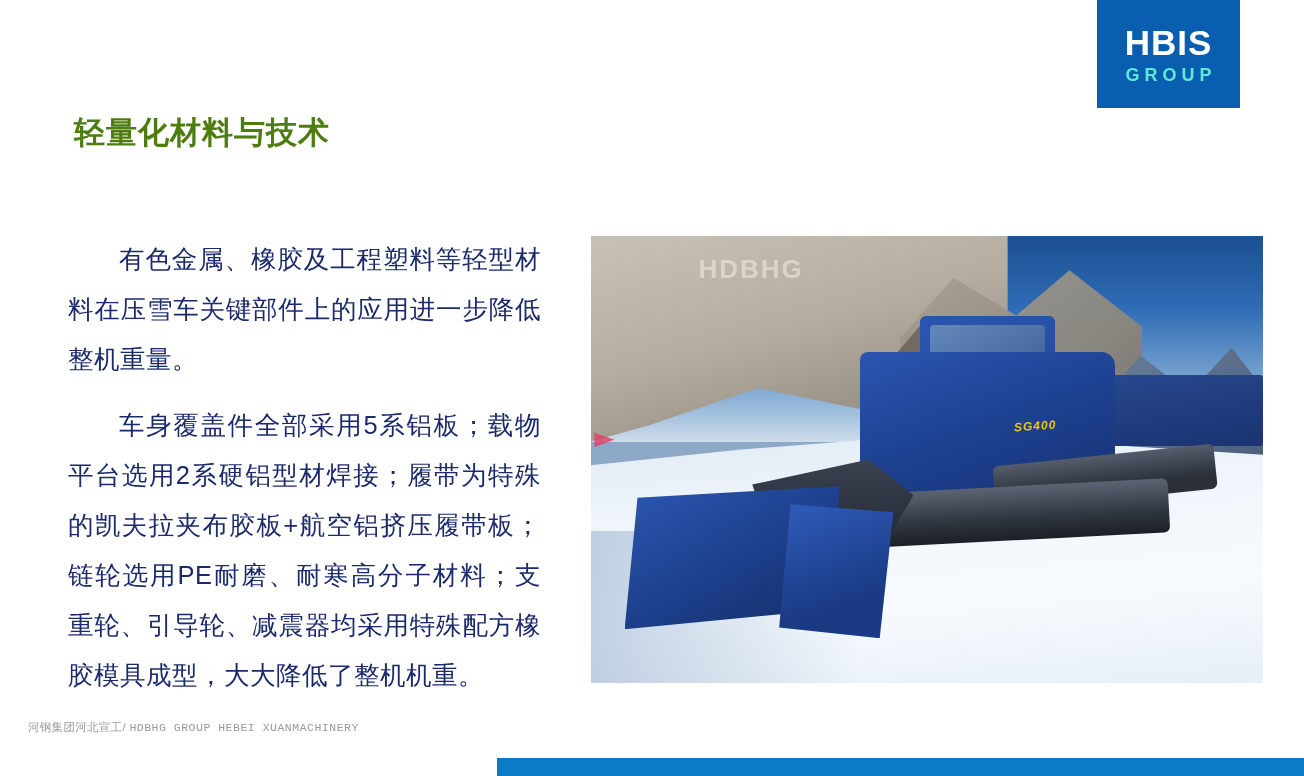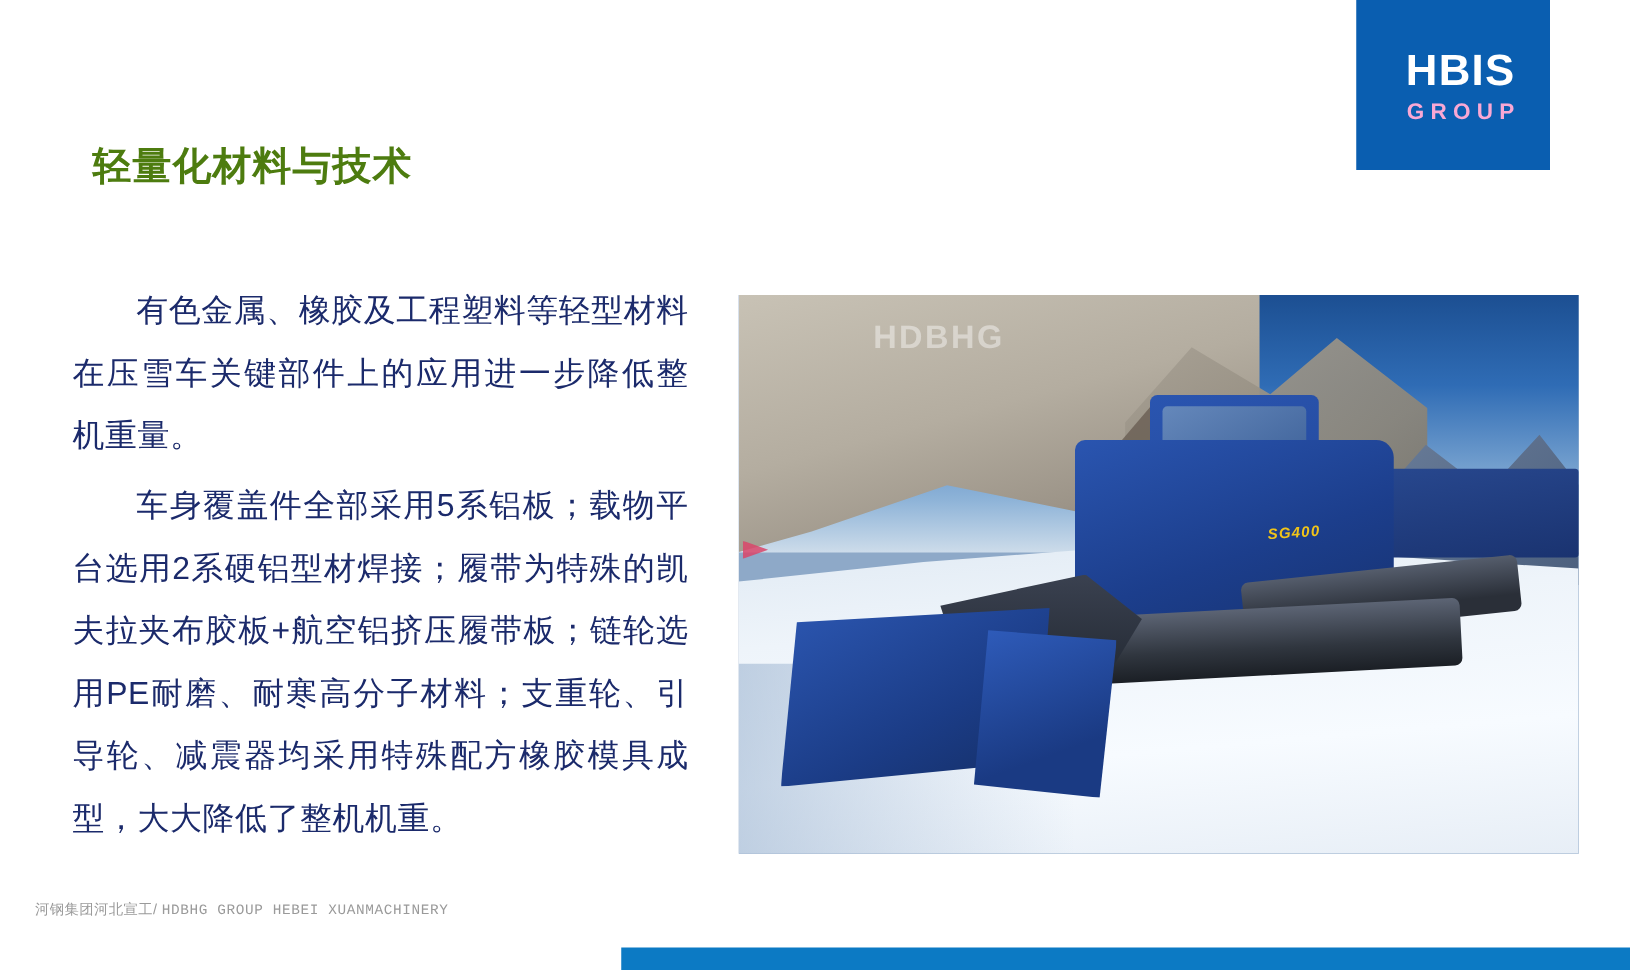--- a/index.html
+++ b/index.html
@@ -21,39 +21,38 @@
     background: #ffffff;
     overflow: hidden;
   }
 
   
   .logo-box {
     position: absolute;
     top: 0;
     right: 64px;
     width: 143px;
-    height: 136px;
+    height: 108px;
     background: #0a5eb0;
     display: flex;
     flex-direction: column;
     align-items: center;
     justify-content: center;
-    padding-left: 12px;
   }
   .logo-hbis {
     color: #ffffff;
     font-size: 35px;
     font-weight: bold;
     letter-spacing: 1px;
     line-height: 1;
     margin-bottom: 6px;
     font-family: "Liberation Sans", sans-serif;
   }
   .logo-group {
-    color: #f9a8d4;
+    color: #5eead4;
     font-size: 18px;
     font-weight: bold;
     letter-spacing: 5px;
     line-height: 1;
     text-indent: 5px;
     font-family: "Liberation Sans", sans-serif;
   }
 
   
   .slide-title {
@@ -73,21 +72,21 @@
     left: 52px;
     top: 218px;
     width: 505px;
     font-size: 25.5px;
     line-height: 50px;
     color: #1b2a6b;
     letter-spacing: 0.5px;
     text-align: justify;
   }
   .body-text p {
-    margin: 6px;
+    margin: 16px;
     text-indent: 2em;
   }
 
   
   .photo {
     position: absolute;
     left: 591px;
     top: 236px;
     width: 672px;
     height: 447px;

